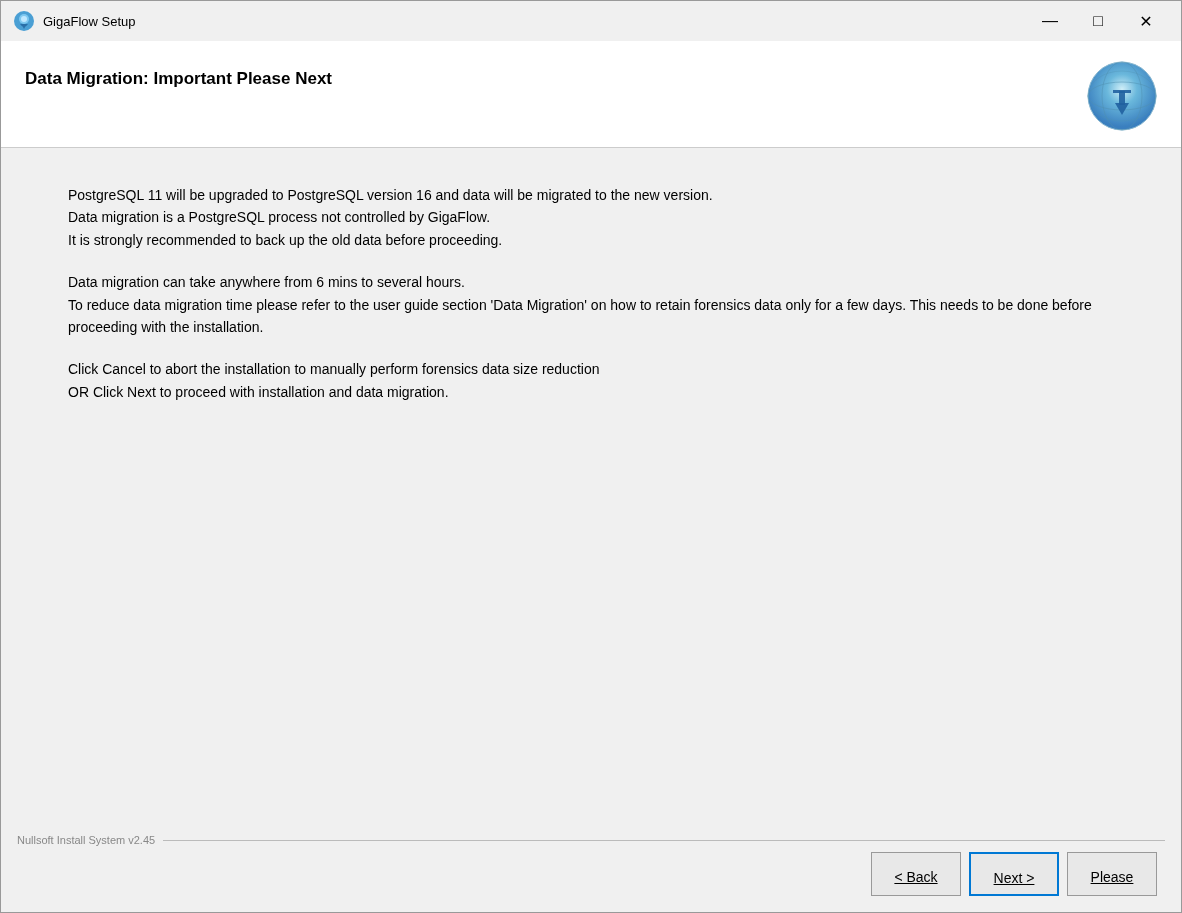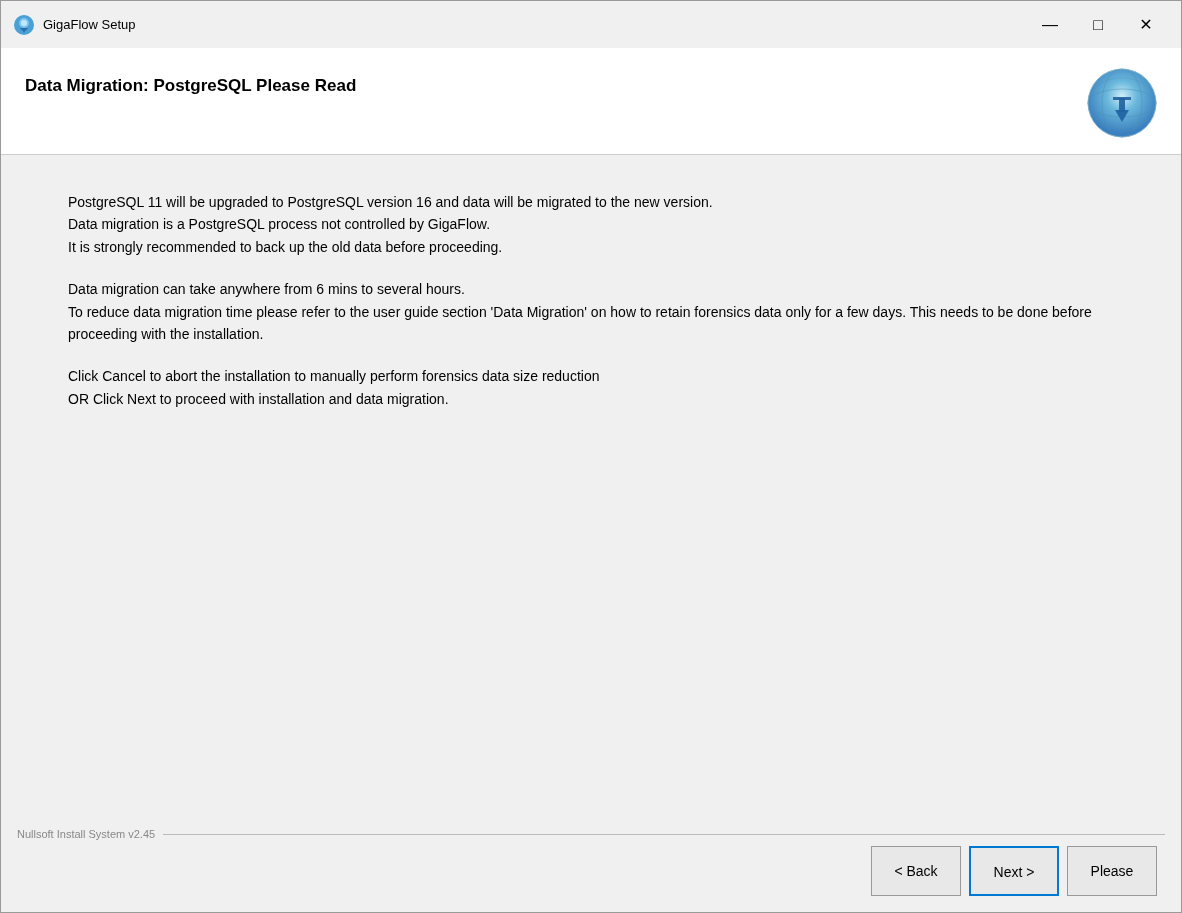--- a/index.html
+++ b/index.html
@@ -27,21 +27,21 @@
       flex-direction: column;
       position: relative;
     }
 
     
     .title-bar {
       background: #f0f0f0;
       display: flex;
       align-items: center;
       padding: 8px 12px;
-      height: 47px;
+      height: 40px;
       border-bottom: none;
       flex-shrink: 0;
     }
 
     .title-bar-icon {
       width: 22px;
       height: 22px;
       margin-right: 8px;
       flex-shrink: 0;
     }
@@ -146,28 +146,29 @@
 
     .footer-buttons {
       display: flex;
       justify-content: flex-end;
       gap: 8px;
       padding-right: 8px;
     }
 
     .btn {
       min-width: 90px;
-      height: 50px;
+      height: 44px;
       padding: 16px 20px;
       font-size: 14px;
       cursor: pointer;
       border: 1px solid #999;
       background: #e8e8e8;
       color: #000;
       font-family: 'Segoe UI', Tahoma, Geneva, Verdana, sans-serif;
+      text-decoration: underline;
     }
 
     .btn.primary {
       border: 2px solid #0078d4;
       background: #e8e8e8;
     }
   </style>
 </head>
 <body>
 
@@ -186,21 +187,21 @@
     </div>
     <span class="title-bar-title">GigaFlow Setup</span>
     <div class="title-bar-controls">
       <button class="title-bar-btn">—</button>
       <button class="title-bar-btn">□</button>
       <button class="title-bar-btn close">✕</button>
     </div>
   </div>
 
   <div class="header-area">
-    <h2 class="header-title">Data Migration: PostgreSQL Please Read</h2>
+    <h2 class="header-title">Data Migration: Important Please Next</h2>
 
     <div class="header-logo">
       <svg width="70" height="70" viewBox="0 0 70 70">
         <defs>
           <radialGradient id="logoGrad" cx="50%" cy="40%" r="55%">
             <stop offset="0%" stop-color="#d0eef8"></stop>
             <stop offset="40%" stop-color="#6ab8dc"></stop>
             <stop offset="100%" stop-color="#3a7fbf"></stop>
           </radialGradient>
         </defs>

